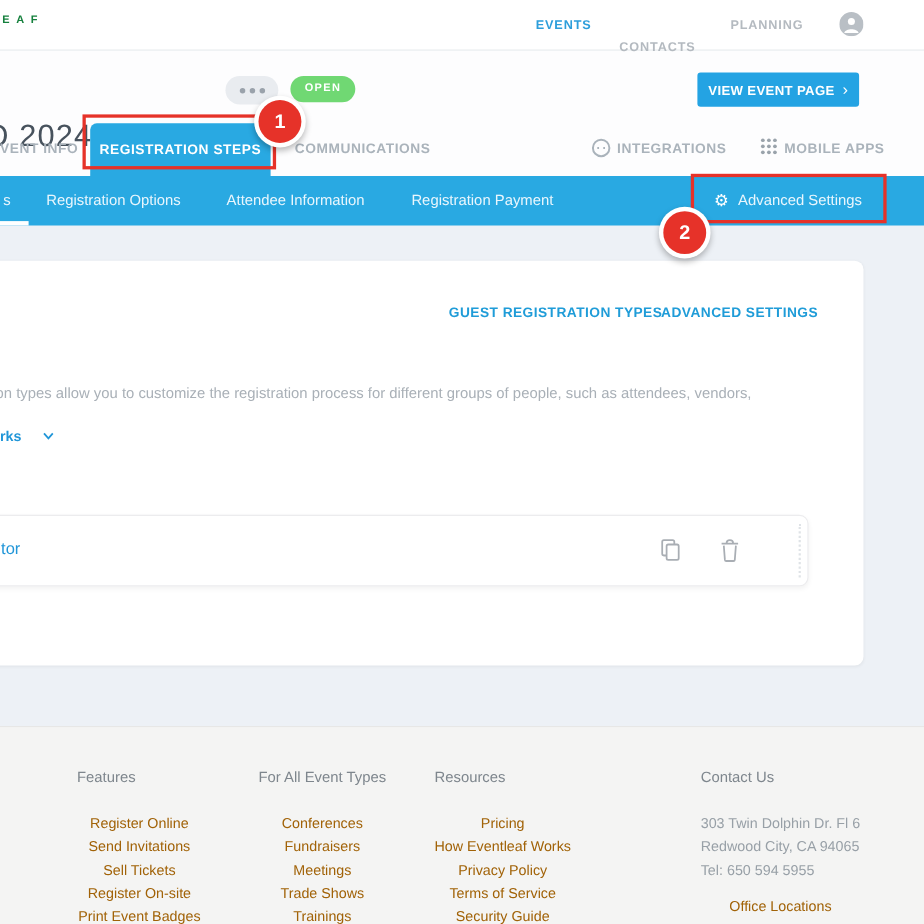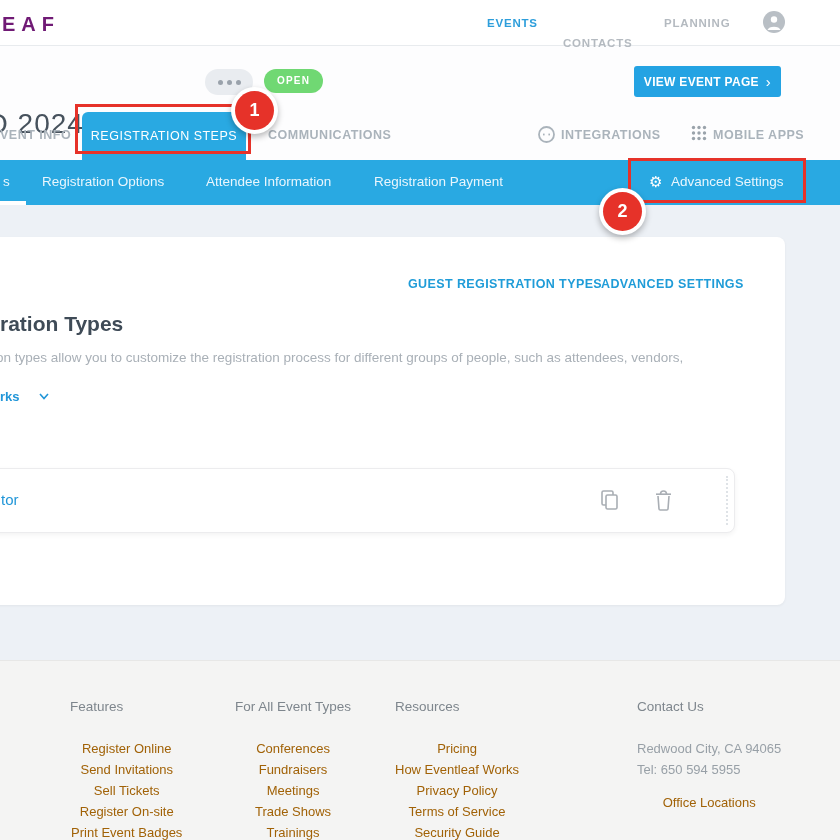--- a/index.html
+++ b/index.html
@@ -2,21 +2,21 @@
 <html><head>
 <meta charset="utf-8">
 <style>
   * { box-sizing: border-box; margin: 0; padding: 0; }
   html,body { width:840px; height:840px; }
   body { font-family: "Liberation Sans", sans-serif; background:#edf1f6; }
   .stage { position:relative; width:840px; height:840px; overflow:hidden; background:#edf1f6; }
 
   
   .topnav { position:absolute; top:0; left:0; width:840px; height:46px; background:#fff; border-bottom:1px solid #e8ebee; z-index:5; }
-  .logo { position:absolute; left:2px; top:13px; font-size:20px; font-weight:700; letter-spacing:6px; color:#701a75; }
+  .logo { position:absolute; left:2px; top:13px; font-size:10px; font-weight:700; letter-spacing:6px; color:#15803d; }
   .nav-link { position:absolute; top:17px; font-size:11.5px; font-weight:700; letter-spacing:0.8px; color:#b4bac0; cursor:pointer; }
   .nav-link.active { color:#2d9edb;text-align:right; }
   .nav-events { left:487px; } .nav-contacts { left:563px;margin-top:20px; } .nav-planning { left:664px; }
   .avatar { position:absolute; left:763px; top:11px; width:22px; height:22px; }
 
   
   .header { position:absolute; top:46px; left:0; width:840px; height:114px; background:#fdfdfe; }
   .event-title { position:absolute; left:-14px; top:62px; font-size:28px; font-weight:400; letter-spacing:1px; color:#47525d; white-space:nowrap; }
   .ellipsis-pill { position:absolute; left:205px; top:23px; width:48px; height:26px; border-radius:13px; background:#e9ecf0; display:flex; align-items:center; justify-content:center; gap:4px; cursor:pointer; }
   .ellipsis-pill i { width:5px; height:5px; border-radius:50%; background:#9aa2ab; }
@@ -26,21 +26,21 @@
 
   
   .tab-label { position:absolute; top:128px; font-size:12.5px; font-weight:700; letter-spacing:0.5px; color:#aab3bb; cursor:pointer; white-space:nowrap; z-index:2;}
   .tab-eventinfo { left:0px; }
   .tab-comm { left:268px; }
   .tab-integrations { left:561px; }
   .tab-mobileapps { left:713px; }
   .tab-icon { position:absolute; top:125px; z-index:2; }
   .icon-link { left:537px; }
   .icon-grid { left:691px; }
-  .tab-active { position:absolute; left:82px; top:112px; width:164px; height:48px; background:#29a9e2; border-radius:6px 6px 0 0; display:flex; align-items:center; justify-content:center; color:#fff; font-size:12.5px; font-weight:400; letter-spacing:0.5px; cursor:pointer; z-index:2; }
+  .tab-active { position:absolute; left:82px; top:112px; width:164px; height:48px; background:#29a9e2; border-radius:6px 6px 0 0; display:flex; align-items:center; justify-content:center; color:#fff; font-size:12.5px; font-weight:700; letter-spacing:0.5px; cursor:pointer; z-index:2; }
 
   
   .subnav { position:absolute; top:160px; left:0; width:840px; height:45px; background:#29a9e2; z-index:1; }
   .subnav-item { position:absolute; top:14px; font-size:13.5px; color:#e9f6fd; cursor:pointer; white-space:nowrap; }
   .sn-types { left:3px; }
   .sn-options { left:42px; }
   .sn-attendee { left:206px; }
   .sn-payment { left:374px; }
   .sn-advanced { left:671px; }
   .sn-gear { position:absolute; left:649px; top:13px; font-size:15px; color:#fff; font-style:normal; }
@@ -157,21 +157,20 @@
   <div class="num-badge badge1">
     <div class="inner">1</div>
   </div>
   <div class="num-badge badge2">
     <div class="inner">2</div>
   </div>
 
   <div class="card">
     <div class="section-link sl-guest">GUEST REGISTRATION TYPES</div>
     <div class="section-link sl-advanced">ADVANCED SETTINGS</div>
-    <div class="card-heading">ration Types</div>
     <div class="card-desc">on types allow you to customize the registration process for different groups of people, such as attendees, vendors,</div>
     <div class="works-link">
       <span>rks</span>
       <svg width="10" height="7" viewBox="0 0 10 7">
         <polyline points="1,1 5,5.5 9,1" fill="none" stroke="#2196d8" stroke-width="1.6"></polyline>
       </svg>
     </div>
   </div>
 
   <div class="type-row">
@@ -215,19 +214,20 @@
       <div class="fcol-title">Resources</div>
       <div class="fcol-item">Pricing</div>
       <div class="fcol-item">How Eventleaf Works</div>
       <div class="fcol-item">Privacy Policy</div>
       <div class="fcol-item">Terms of Service</div>
       <div class="fcol-item">Security Guide</div>
       <div class="fcol-item">Anti-Spam Policy</div>
     </div>
     <div class="fcol fc-contact">
       <div class="fcol-title">Contact Us</div>
+      <div class="fcol-text">303 Twin Dolphin Dr. Fl 6</div>
       <div class="fcol-text">Redwood City, CA 94065</div>
       <div class="fcol-text">Tel: 650 594 5955</div>
       <div class="fcol-item fc-office">Office Locations</div>
     </div>
   </div>
 
 </div>
 
 </body></html>

